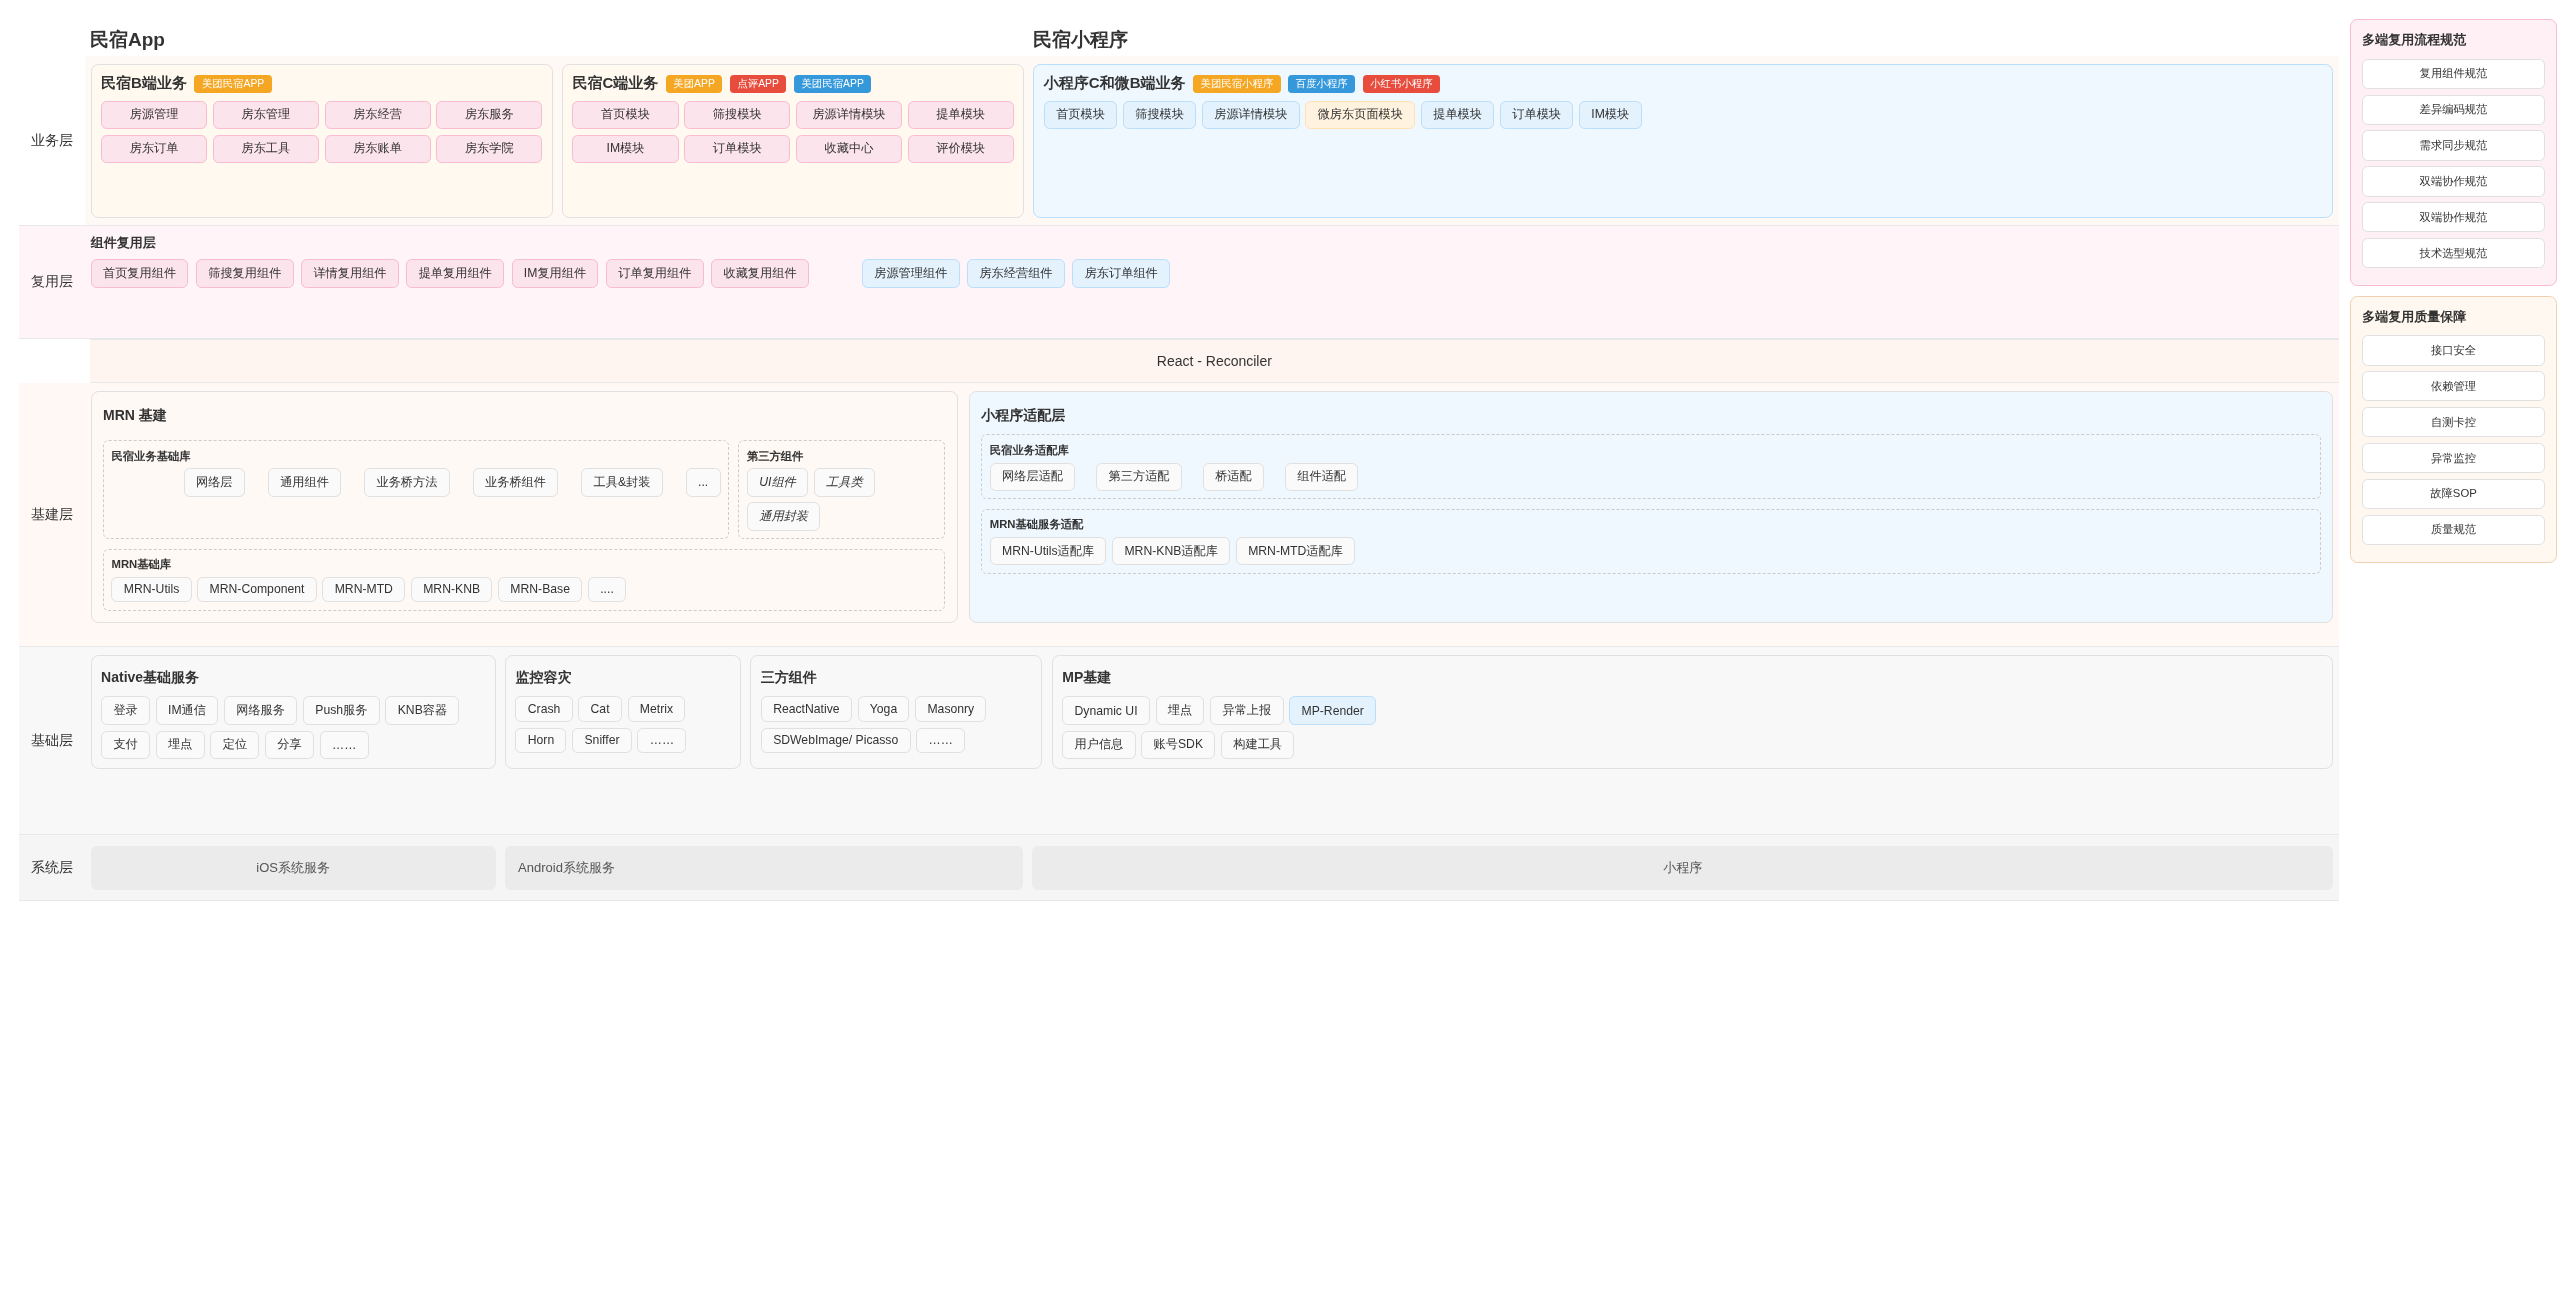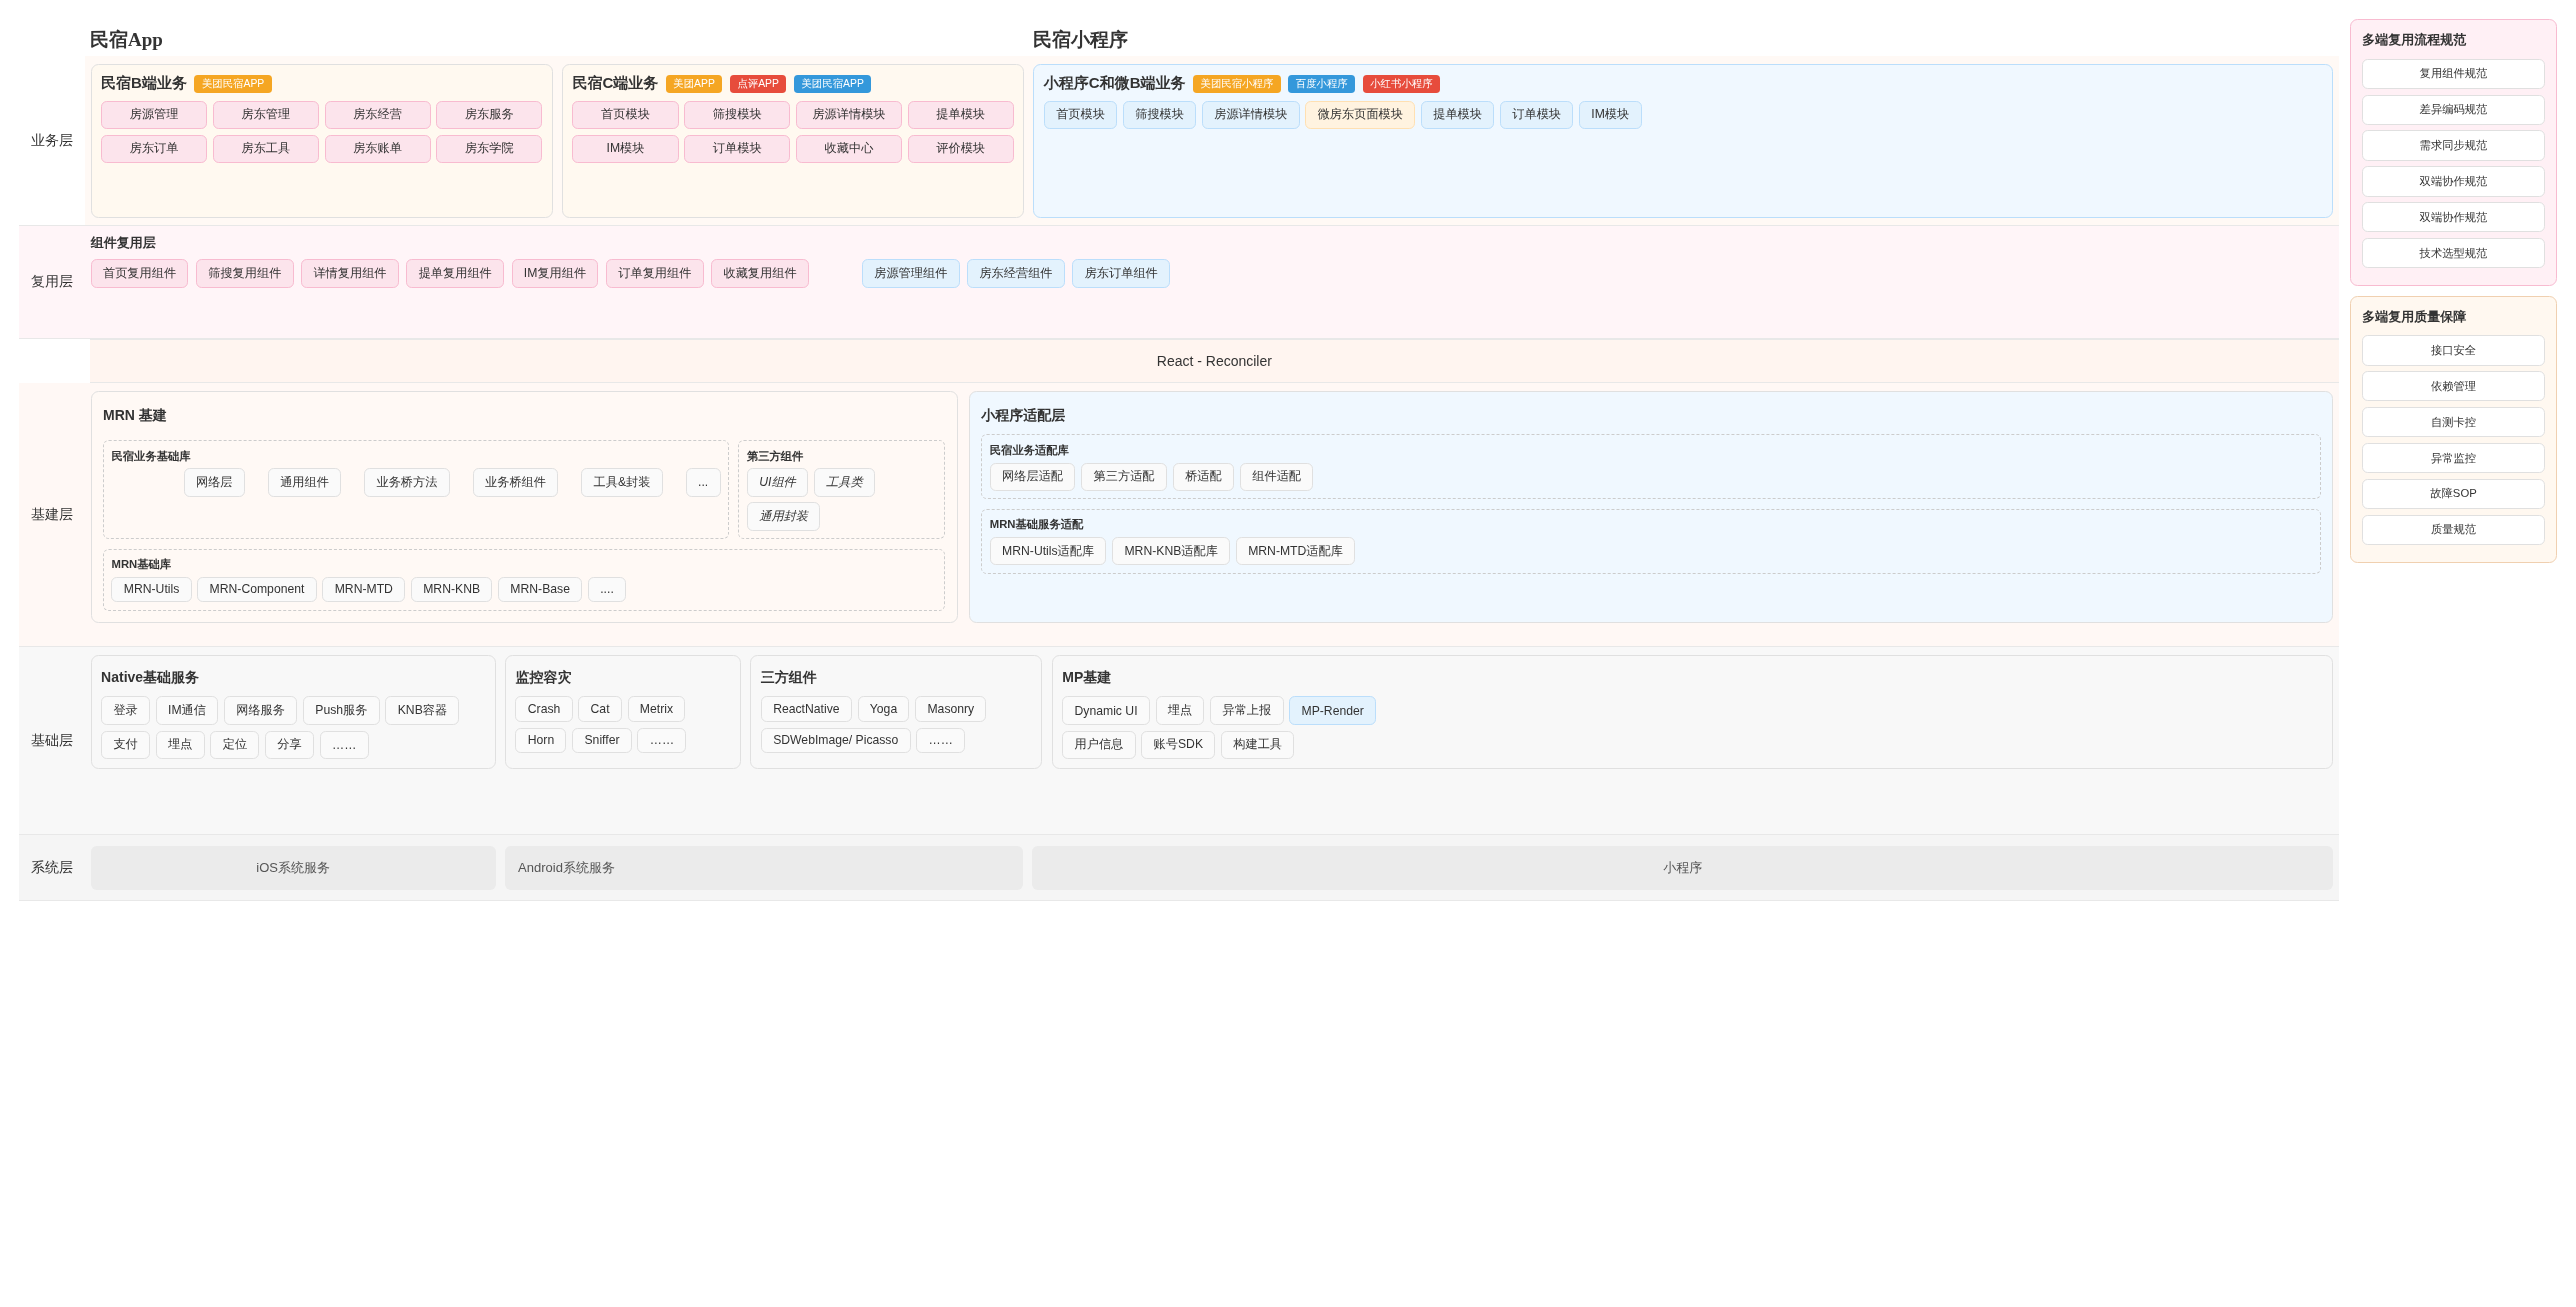--- a/index.html
+++ b/index.html
@@ -148,21 +148,21 @@
       margin-bottom: 4.7px;
     }
   </style>
 </head>
 <body>
 
 <div class="page-wrapper">
   <div class="main-content">
 
     <div style="display:flex; gap:0; padding: 7.5px 0 3.8px 71px; align-items:center;">
-      <div style="flex: 0 0 481px; font-family: Liberation Serif, serif;">
+      <div style="flex: 0 0 481px;">
         <span style="font-size:19px; font-weight:700;">民宿App</span>
       </div>
       <div style="flex: 0 0 462px;"></div>
       <div style="flex: 0 0 546px;">
         <span style="font-size:19px; font-weight:700;">民宿小程序</span>
       </div>
     </div>
 
     <div class="layer-row" style="align-items:stretch; min-height:170px;">
       <div class="layer-label">
@@ -298,21 +298,21 @@
                 <div class="chip chip-light">MRN-Base</div>
                 <div class="chip chip-light">....</div>
               </div>
             </div>
           </div>
 
           <div style="flex:1; border:0.9px solid #e0e0e0; border-radius:7.5px; padding:11.3px; background:#f0f8ff;">
             <div class="section-title">小程序适配层</div>
             <div class="dashed-sub">
               <div class="sub-title">民宿业务适配库</div>
-              <div style="display:flex; gap:6px; flex-wrap:wrap;">
+              <div style="display:flex; gap:21px; flex-wrap:wrap;">
                 <div class="chip chip-light">网络层适配</div>
                 <div class="chip chip-light">第三方适配</div>
                 <div class="chip chip-light">桥适配</div>
                 <div class="chip chip-light">组件适配</div>
               </div>
             </div>
             <div class="dashed-sub" style="margin-top:9.4px;">
               <div class="sub-title">MRN基础服务适配</div>
               <div style="display:flex; gap:5.7px; flex-wrap:wrap;">
                 <div class="chip chip-light">MRN-Utils适配库</div>

